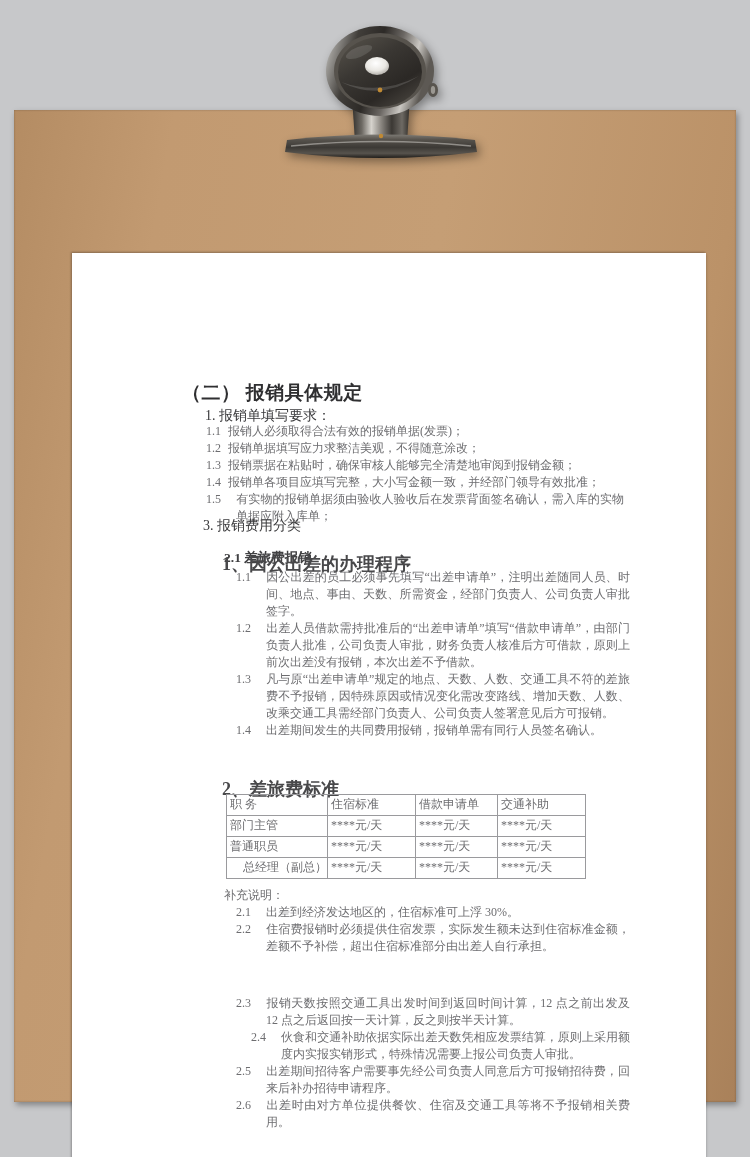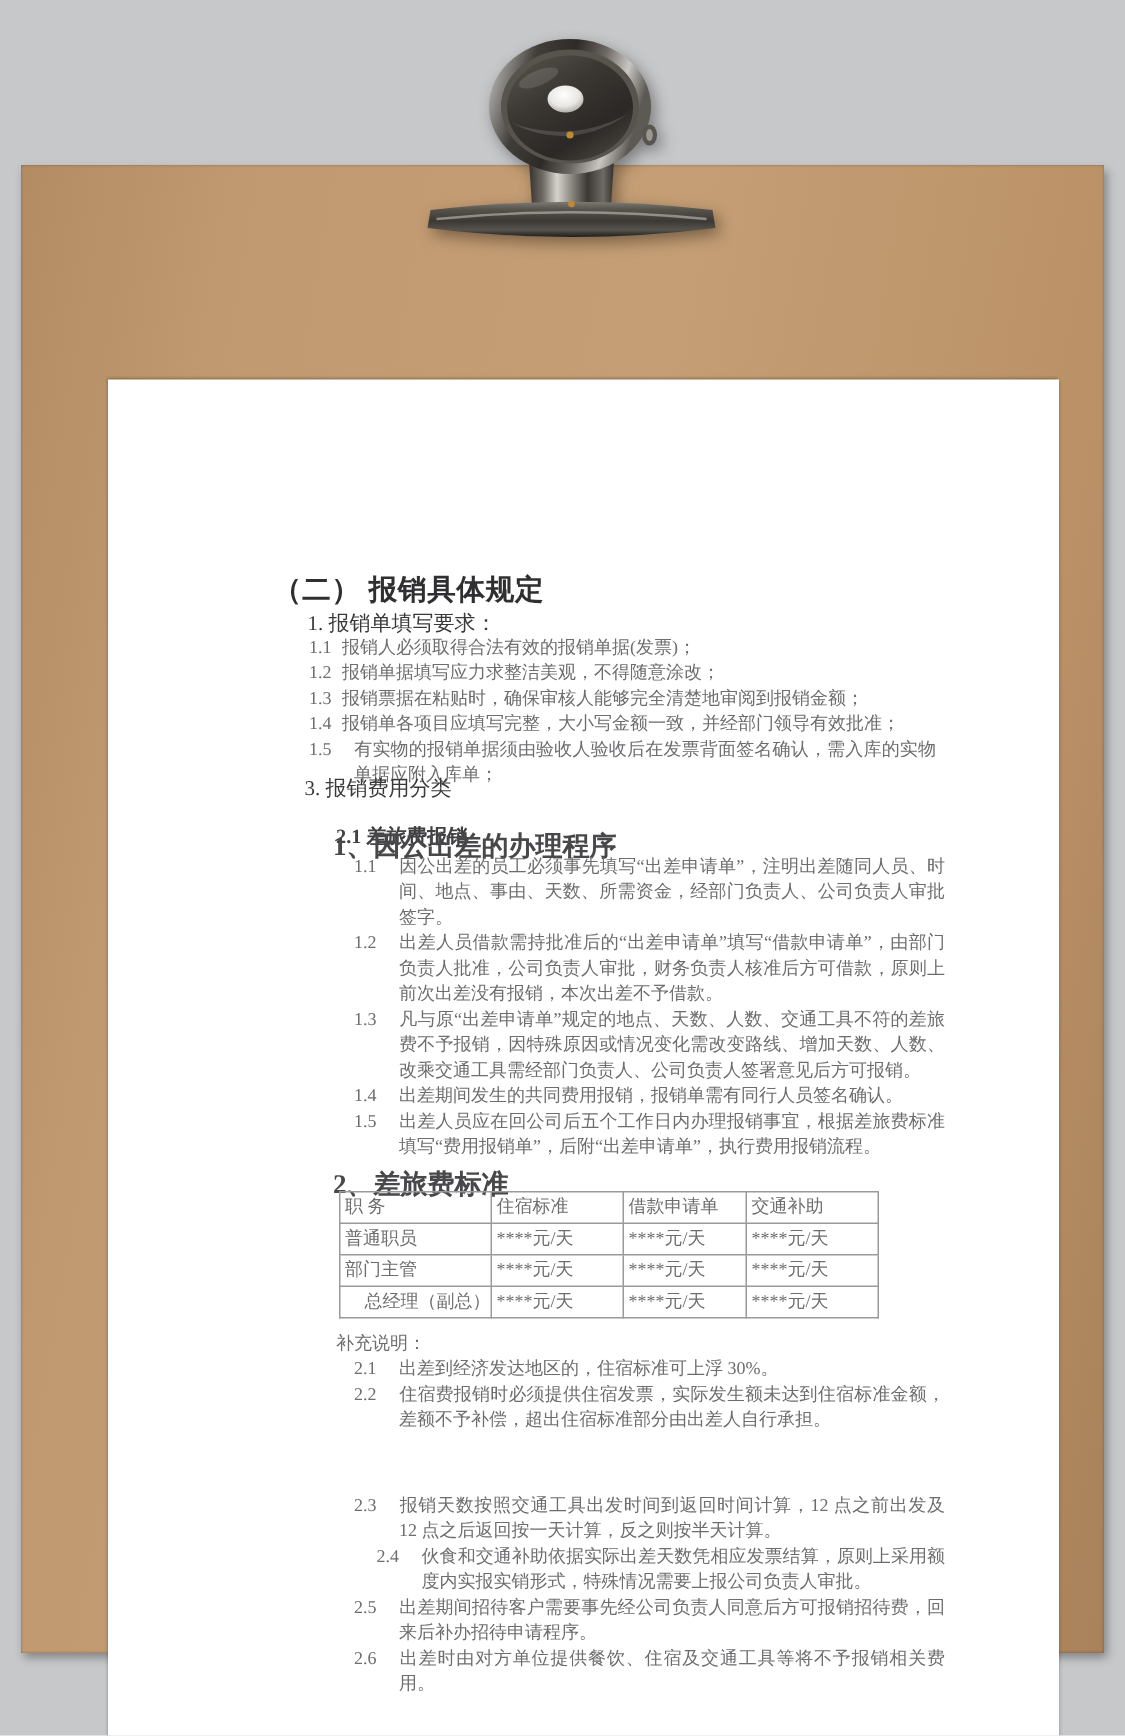--- a/index.html
+++ b/index.html
@@ -172,21 +172,20 @@
 
       <div class="blk" style="left:150px; top:299px;">
         <h4 class="sub3-title">1、因公出差的办理程序</h4>
       </div>
 
       <div class="blk" style="left:164px; top:316px; width:394px;">
         <p class="para hang" style="padding-left:30px;"><span class="num" style="margin-left:-30px; width:30px;">1.1</span><span>因公出差的员工必须事先填写“出差申请单”，注明出差随同人员、时间、地点、事由、天数、所需资金，经部门负责人、公司负责人审批签字。</span></p>
         <p class="para hang" style="padding-left:30px;"><span class="num" style="margin-left:-30px; width:30px;">1.2</span><span>出差人员借款需持批准后的“出差申请单”填写“借款申请单”，由部门负责人批准，公司负责人审批，财务负责人核准后方可借款，原则上前次出差没有报销，本次出差不予借款。</span></p>
         <p class="para hang" style="padding-left:30px;"><span class="num" style="margin-left:-30px; width:30px;">1.3</span><span>凡与原“出差申请单”规定的地点、天数、人数、交通工具不符的差旅费不予报销，因特殊原因或情况变化需改变路线、增加天数、人数、改乘交通工具需经部门负责人、公司负责人签署意见后方可报销。</span></p>
         <p class="para hang" style="padding-left:30px;"><span class="num" style="margin-left:-30px; width:30px;">1.4</span><span>出差期间发生的共同费用报销，报销单需有同行人员签名确认。</span></p>
-        <p class="para hang" style="padding-left:30px;"><span class="num" style="margin-left:-30px; width:30px;">1.5</span><span>出差人员应在回公司后五个工作日内办理报销事宜，根据差旅费标准填写“费用报销单”，后附“出差申请单”，执行费用报销流程。</span></p>
       </div>
 
       <div class="blk" style="left:150px; top:524px;">
         <h4 class="sub3-title">2、差旅费标准</h4>
       </div>
 
       <div class="blk" style="left:154px; top:541px;">
         <table class="fee-table">
           <colgroup>
             <col style="width:88px">
@@ -195,27 +194,27 @@
             <col style="width:88px">
           </colgroup>
           <tbody>
             <tr>
               <td>职 务</td>
               <td>住宿标准</td>
               <td>借款申请单</td>
               <td>交通补助</td>
             </tr>
             <tr>
-              <td>普通职员</td>
+              <td>部门主管</td>
               <td>****元/天</td>
               <td>****元/天</td>
               <td>****元/天</td>
             </tr>
             <tr>
-              <td>部门主管</td>
+              <td>普通职员</td>
               <td>****元/天</td>
               <td>****元/天</td>
               <td>****元/天</td>
             </tr>
             <tr>
               <td style="padding-left:16px; padding-right:0;margin-top:20px;">总经理（副总）</td>
               <td>****元/天</td>
               <td>****元/天</td>
               <td>****元/天</td>
             </tr>

